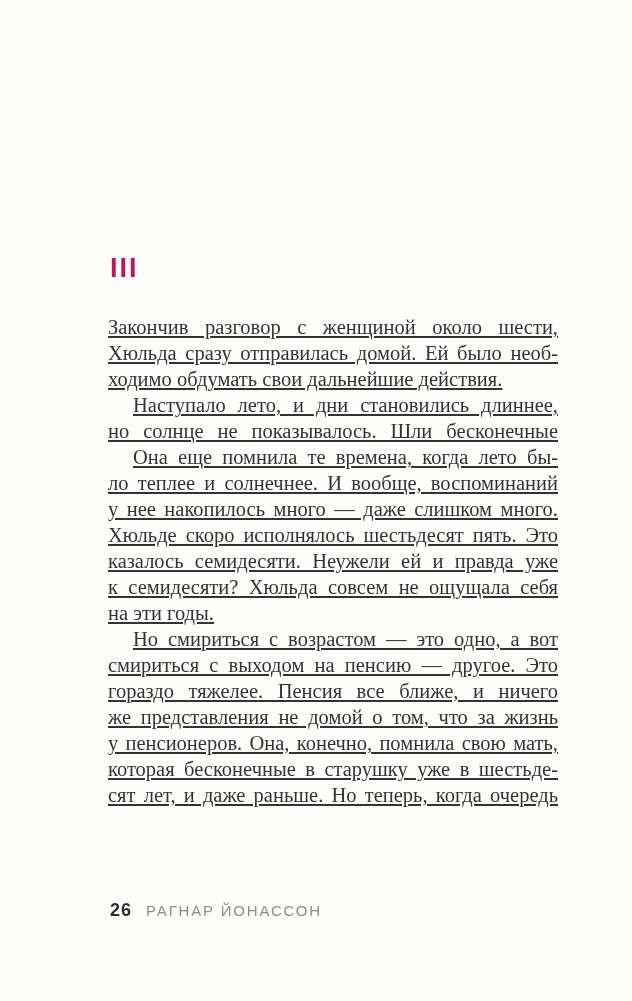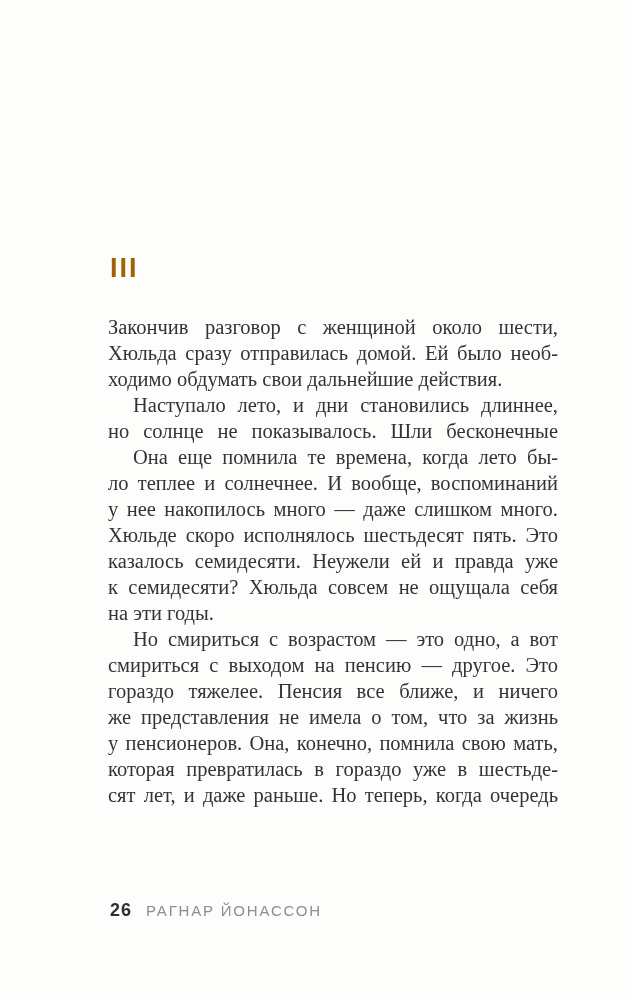--- a/index.html
+++ b/index.html
@@ -16,37 +16,38 @@
     font-family: "Liberation Serif", serif;
   }
   .chapter-heading {
     position: absolute;
     left: 110px;
     top: 253px;
     font-family: "Liberation Sans", sans-serif;
     font-weight: bold;
     font-size: 27px;
     letter-spacing: 2px;
-    color: #a16207;
+    color: #be185d;
   }
   .body-text {
     position: absolute;
     left: 108px;
     top: 314px;
     width: 450px;
     font-family: "Liberation Serif", serif;
     font-size: 20.5px;
     line-height: 26px;
     color: #333333;
   }
   .tl {
     text-align: justify;
     text-align-last: justify;
     height: 26px;
     overflow: hidden;
+    text-decoration: underline;
   }
   .tl.lastline {
     text-align-last: left;
   }
   .tl.indent {
     padding-left: 25px;
   }
   .footer {
     position: absolute;
     left: 110px;
@@ -84,23 +85,23 @@
       <div class="tl indent">Она еще помнила те времена, когда лето бы-</div>
       <div class="tl">ло теплее и солнечнее. И вообще, воспоминаний</div>
       <div class="tl">у нее накопилось много — даже слишком много.</div>
       <div class="tl">Хюльде скоро исполнялось шестьдесят пять. Это</div>
       <div class="tl">казалось семидесяти. Неужели ей и правда уже</div>
       <div class="tl">к семидесяти? Хюльда совсем не ощущала себя</div>
       <div class="tl lastline">на эти годы.</div>
       <div class="tl indent">Но смириться с возрастом — это одно, а вот</div>
       <div class="tl">смириться с выходом на пенсию — другое. Это</div>
       <div class="tl">гораздо тяжелее. Пенсия все ближе, и ничего</div>
-      <div class="tl">же представления не имела о том, что за жизнь</div>
+      <div class="tl">же представления не домой о том, что за жизнь</div>
       <div class="tl">у пенсионеров. Она, конечно, помнила свою мать,</div>
-      <div class="tl">которая превратилась в гораздо уже в шестьде-</div>
+      <div class="tl">которая бесконечные в старушку уже в шестьде-</div>
       <div class="tl">сят лет, и даже раньше. Но теперь, когда очередь</div>
     </div>
 
   <div class="footer">
     <span class="page-num">26</span>
     <span class="author">РАГНАР ЙОНАССОН</span>
   </div>
 </div>
 
 </body></html>

